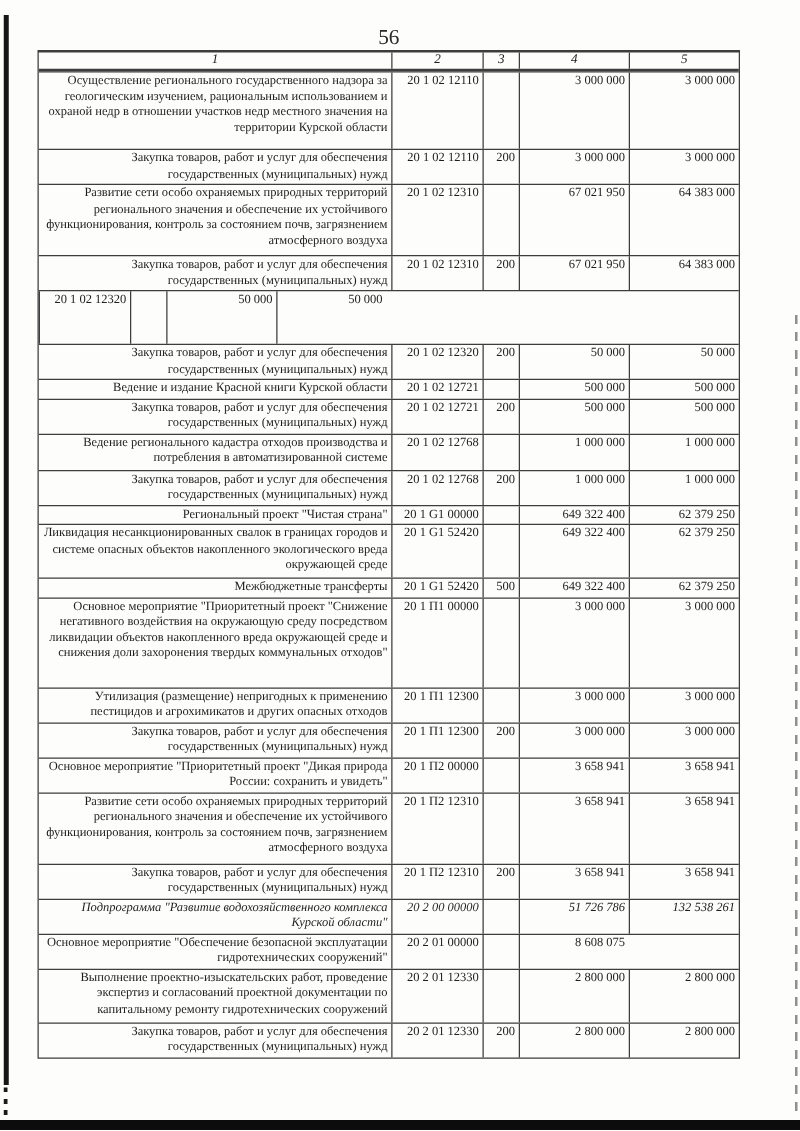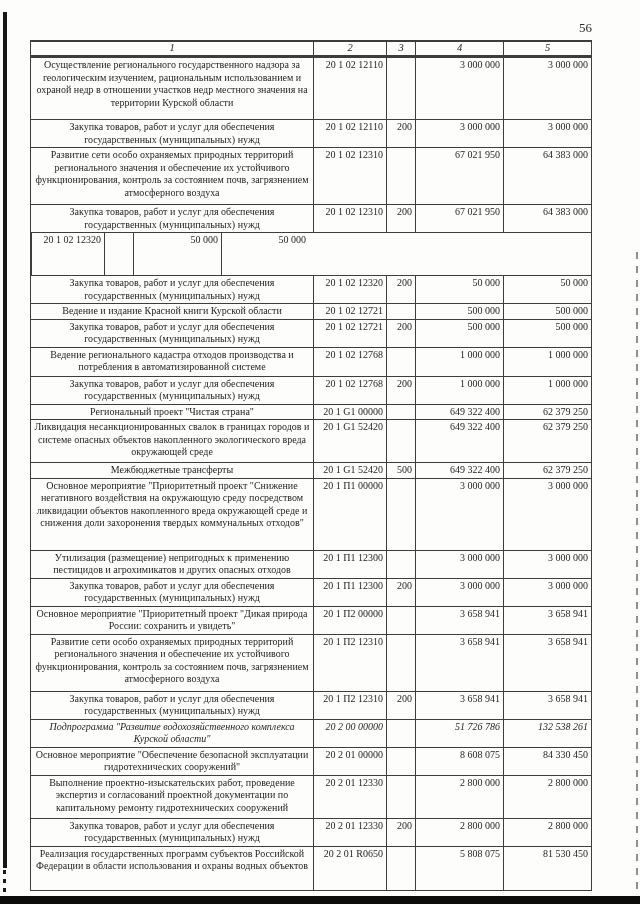--- a/index.html
+++ b/index.html
@@ -11,22 +11,22 @@
     overflow: hidden;
   }
   .page {
     position: relative;
     width: 640px; height: 905px;
     background: #fdfdfc;
   }
   .page-number {
     position: absolute;
     top: 20px; left: 30px; width: 562px;
-    text-align: right;
-    font-size: 13px;
+    text-align: center;
+    font-size: 17px;
     color: #2a2a2a;
   }
   .budget-table {
     position: absolute;
     left: 30px; top: 40px;
     width: 560px;
     border: 1px solid #3d3d3d;
     border-top-width: 2px;
     background: #fdfdfc;
   }
@@ -44,21 +44,21 @@
   }
   .row { display: flex; }
   .tbody .row { border-top: 1px solid #3d3d3d; }
   .cell {
     box-sizing: border-box;
     padding: 1px 3px 1px 3px;
     font-size: 10px;
     line-height: 12.5px;
     overflow: hidden;
   }
-  .c1 { width: 282px; text-align: center; }
+  .c1 { width: 282px; text-align: right; }
   .c2 { width: 73px;  border-left: 1px solid #3d3d3d; text-align: right; white-space: nowrap; }
   .c3 { width: 29px;  border-left: 1px solid #3d3d3d; text-align: right; }
   .c4 { width: 88px;  border-left: 1px solid #3d3d3d; text-align: right; }
   .c5 { width: 88px;  border-left: 1px solid #3d3d3d; text-align: right; }
   .row.emphasis .cell { font-style: italic; }
   
   .tbody .row:nth-child(1)  { min-height: 61px; }
   .tbody .row:nth-child(3)  { min-height: 56px; }
   .tbody .row:nth-child(5)  { min-height: 42px; }
   .tbody .row:nth-child(9)  { min-height: 28px; }
@@ -246,42 +246,34 @@
     <div class="cell c2">20 2 00 00000</div>
     <div class="cell c3"></div>
     <div class="cell c4">51 726 786</div>
     <div class="cell c5">132 538 261</div>
   </div>
         <div class="row">
     <div class="cell c1">Основное мероприятие "Обеспечение безопасной эксплуатации гидротехнических сооружений"</div>
     <div class="cell c2">20 2 01 00000</div>
     <div class="cell c3"></div>
     <div class="cell c4">8 608 075</div>
-    <div class="cell c5">84 330 450</div>
   </div>
         <div class="row">
     <div class="cell c1">Выполнение проектно-изыскательских работ, проведение экспертиз и согласований проектной документации по капитальному ремонту гидротехнических сооружений</div>
     <div class="cell c2">20 2 01 12330</div>
     <div class="cell c3"></div>
     <div class="cell c4">2 800 000</div>
     <div class="cell c5">2 800 000</div>
   </div>
         <div class="row">
     <div class="cell c1">Закупка товаров, работ и услуг для обеспечения государственных (муниципальных) нужд</div>
     <div class="cell c2">20 2 01 12330</div>
     <div class="cell c3">200</div>
     <div class="cell c4">2 800 000</div>
     <div class="cell c5">2 800 000</div>
-  </div>
-        <div class="row">
-    <div class="cell c1">Реализация государственных программ субъектов Российской Федерации в области использования и охраны водных объектов</div>
-    <div class="cell c2">20 2 01 R0650</div>
-    <div class="cell c3"></div>
-    <div class="cell c4">5 808 075</div>
-    <div class="cell c5">81 530 450</div>
   </div>
       </div>
   </div>
 
   <div class="scan-left"></div>
   <div class="scan-left-dashes"></div>
   <div class="scan-right-dashes"></div>
   <div class="scan-bottom"></div>
 
 </div>

